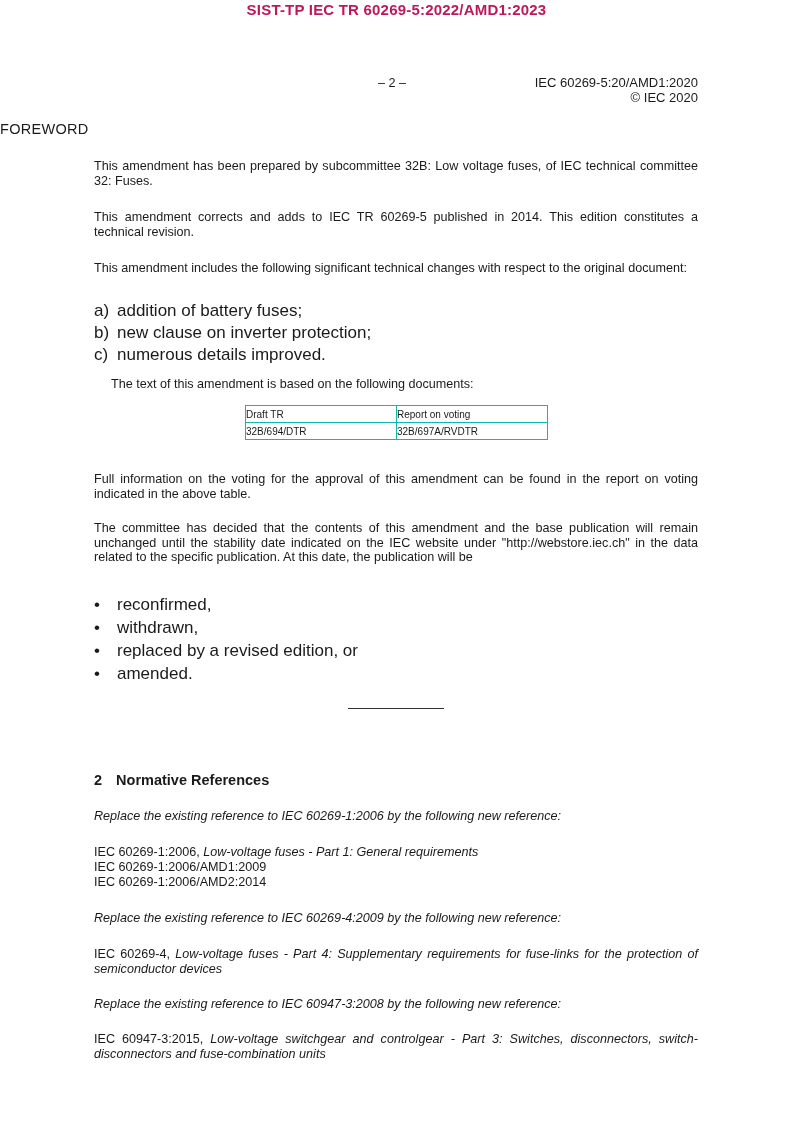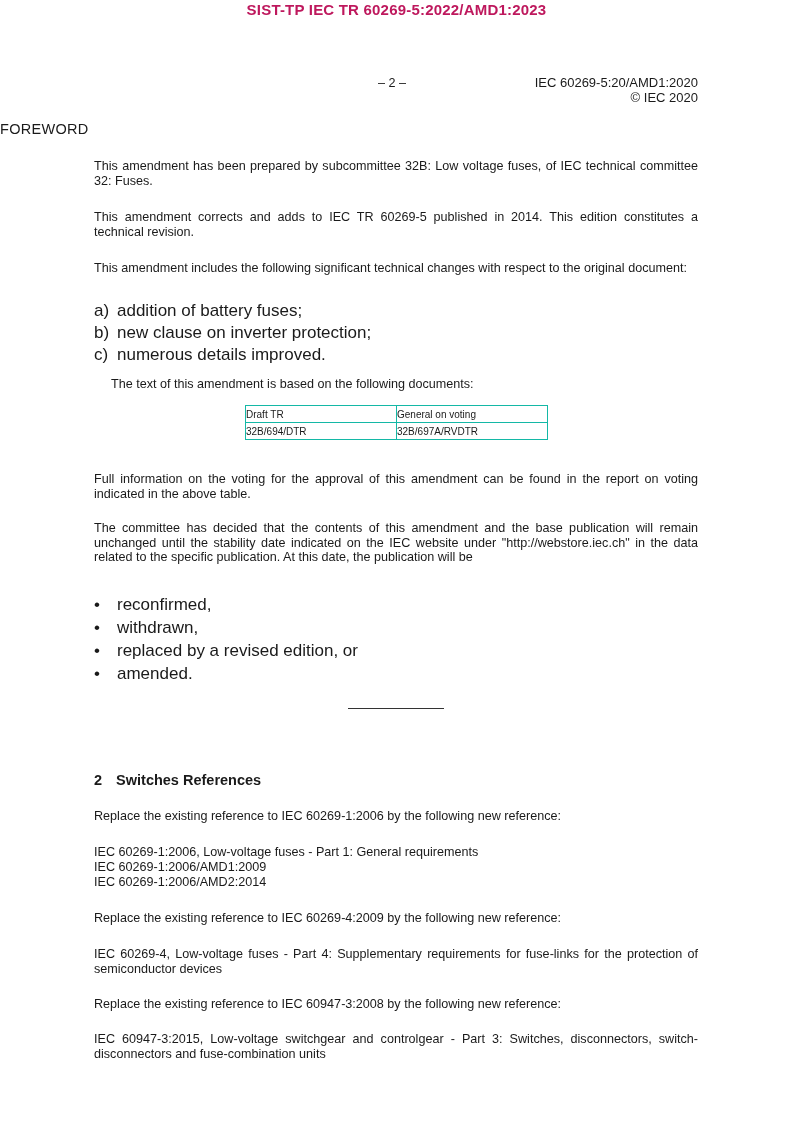--- a/index.html
+++ b/index.html
@@ -12,21 +12,21 @@
   .docid { right:95px; top:76px; text-align:right; line-height:14.5px; font-size:13px; }
   .foreword { left:0; width:793px; top:121px; text-align:left; font-size:14.5px; letter-spacing:0.3px; }
   .para { left:94px; width:604px; text-align:justify; line-height:14.5px; font-size:12.6px; }
   .list-item { left:94px; font-size:17px; line-height:14.5px; }
   .list-item .marker { display:inline-block; width:23px; }
   table.votes { position:absolute; left:245px; top:405px; border-collapse:collapse; font-size:10px; }
   table.votes td { border:1px solid #14b8a6; width:150px; height:16px; text-align:left; padding:0;margin-top:16px; }
   .rule { left:348px; top:708px; width:96px; border-top:1px solid #333; height:0; }
   .section-heading { left:94px; top:772px; font-weight:bold; font-size:14.5px; }
   .section-heading .num { margin-right:14px; }
-  .italic { }
+  .italic { font-style:italic; }
 </style>
 </head>
 <body>
 
 <div class="abs watermark">SIST-TP IEC TR 60269-5:2022/AMD1:2023</div>
 
 <div class="abs pagenum">– 2 –</div>
 <div class="abs docid">
   <div>IEC 60269-5:20/AMD1:2020</div>
   <div>© IEC 2020</div>
@@ -47,21 +47,21 @@
 <div class="abs list-item" style="top:348px;">
   <span class="marker">c)</span><span>numerous details improved.</span>
 </div>
 
 <div class="abs para" style="top:377px;margin-left:17px;">The text of this amendment is based on the following documents:</div>
 
 <table class="votes">
   <tbody>
       <tr>
     <td>Draft TR</td>
-    <td>General on voting</td>
+    <td>Report on voting</td>
   </tr>
   <tr>
     <td>32B/694/DTR</td>
     <td>32B/697A/RVDTR</td>
   </tr>
 </tbody>
   </table>
 
 <div class="abs para" style="top:472px;">Full information on the voting for the approval of this amendment can be found in the report on voting indicated in the above table.</div>
 <div class="abs para" style="top:521px;">The committee has decided that the contents of this amendment and the base publication will remain unchanged until the stability date indicated on the IEC website under "http://webstore.iec.ch" in the data related to the specific publication. At this date, the publication will be</div>
@@ -75,21 +75,21 @@
 <div class="abs list-item" style="top:644px;">
   <span class="marker">•</span><span>replaced by a revised edition, or</span>
 </div>
 <div class="abs list-item" style="top:667px;">
   <span class="marker">•</span><span>amended.</span>
 </div>
 
 <div class="abs rule"></div>
 
 <div class="abs section-heading">
-  <span class="num">2</span><span>Switches References</span>
+  <span class="num">2</span><span>Normative References</span>
 </div>
 
 <div class="abs para italic" style="top:809px;">Replace the existing reference to IEC 60269-1:2006 by the following new reference:</div>
 
 <div class="abs para" style="top:845px;">
   <span>IEC 60269-1:2006, </span><span class="italic">Low-voltage fuses - Part 1: General requirements</span>
 </div>
 <div class="abs para" style="top:860px;">IEC 60269-1:2006/AMD1:2009</div>
 <div class="abs para" style="top:875px;">IEC 60269-1:2006/AMD2:2014</div>
 

